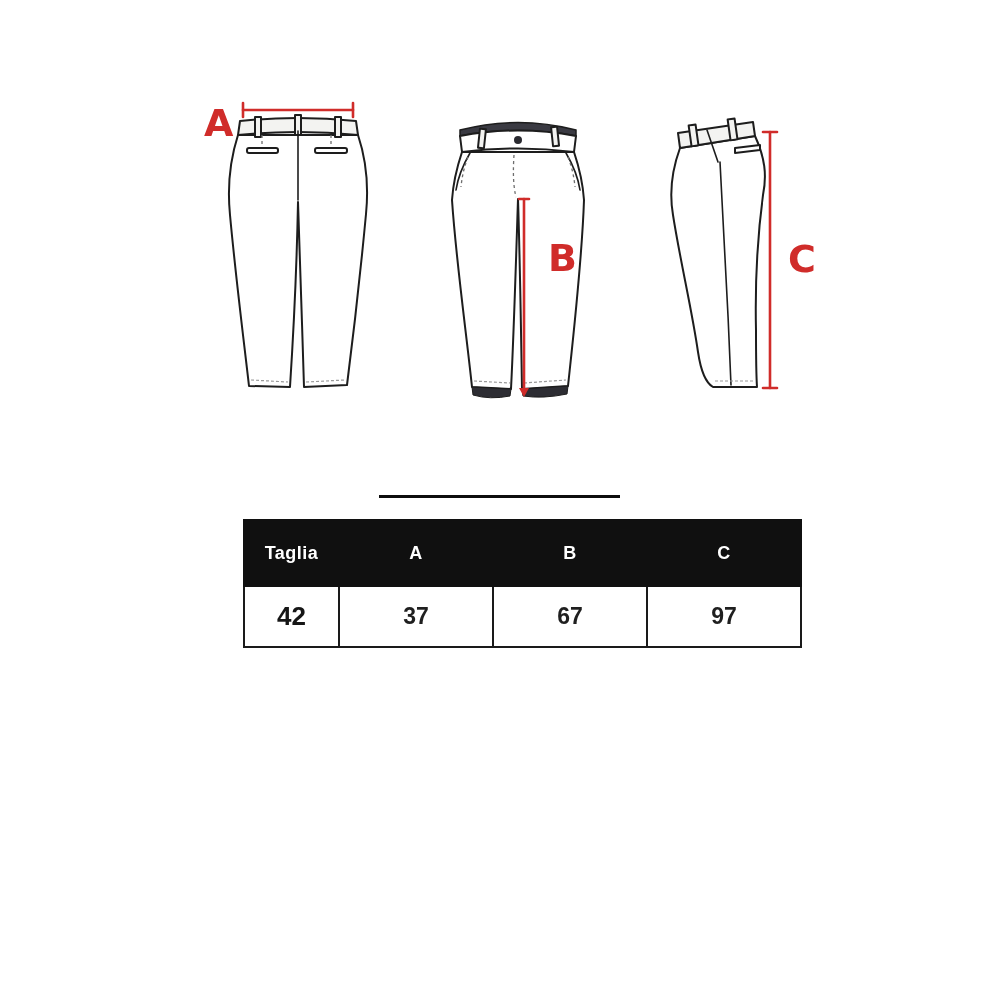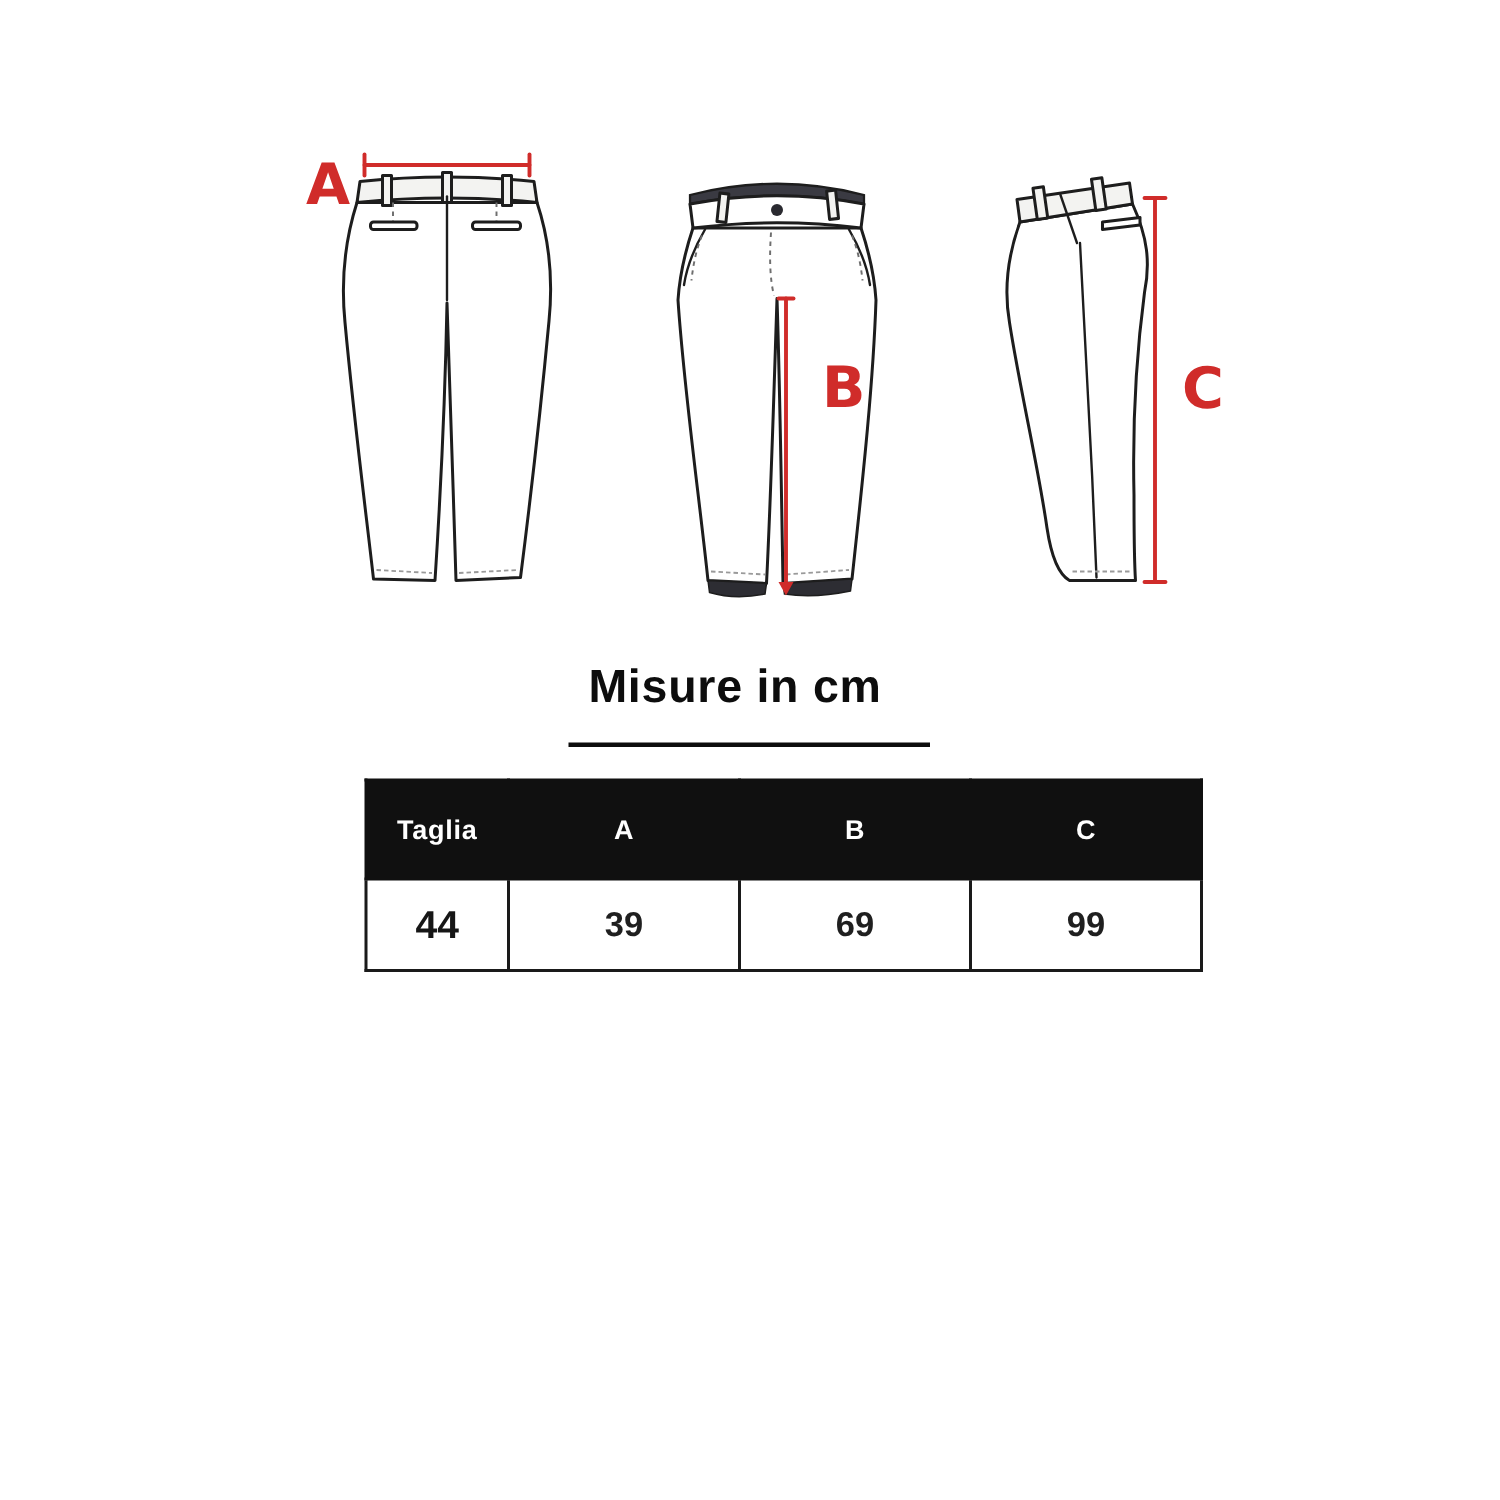--- a/index.html
+++ b/index.html
@@ -227,43 +227,42 @@
     <path class="stitch" d="M55,281 L95,281"></path>
 
     <g>
       <path class="redline" d="M110,32 L110,288"></path>
       <path class="redline" d="M103,32 L117,32"></path>
       <path class="redline" d="M103,288 L117,288"></path>
     </g>
     <text class="measure-label" x="128" y="172">C</text>
   </svg>
 
-  <div id="section-title">Misure in cm</div>
   <div id="title-underline"></div>
 
   <div id="size-table-wrap">
     <table id="size-table">
       <colgroup>
         <col class="c-taglia">
           <col class="c-val">
           <col class="c-val">
           <col class="c-val">
       </colgroup>
       <thead>
         <tr>
           <th>Taglia</th>
           <th>A</th>
           <th>B</th>
           <th>C</th>
         </tr>
       </thead>
       <tbody>
         <tr>
-          <td class="size-col">44</td>
-          <td class="val-col">39</td>
-          <td class="val-col">69</td>
-          <td class="val-col">99</td>
+          <td class="size-col">42</td>
+          <td class="val-col">37</td>
+          <td class="val-col">67</td>
+          <td class="val-col">97</td>
         </tr>
       </tbody>
     </table>
   </div>
 
 </div>
 
 </body></html>

